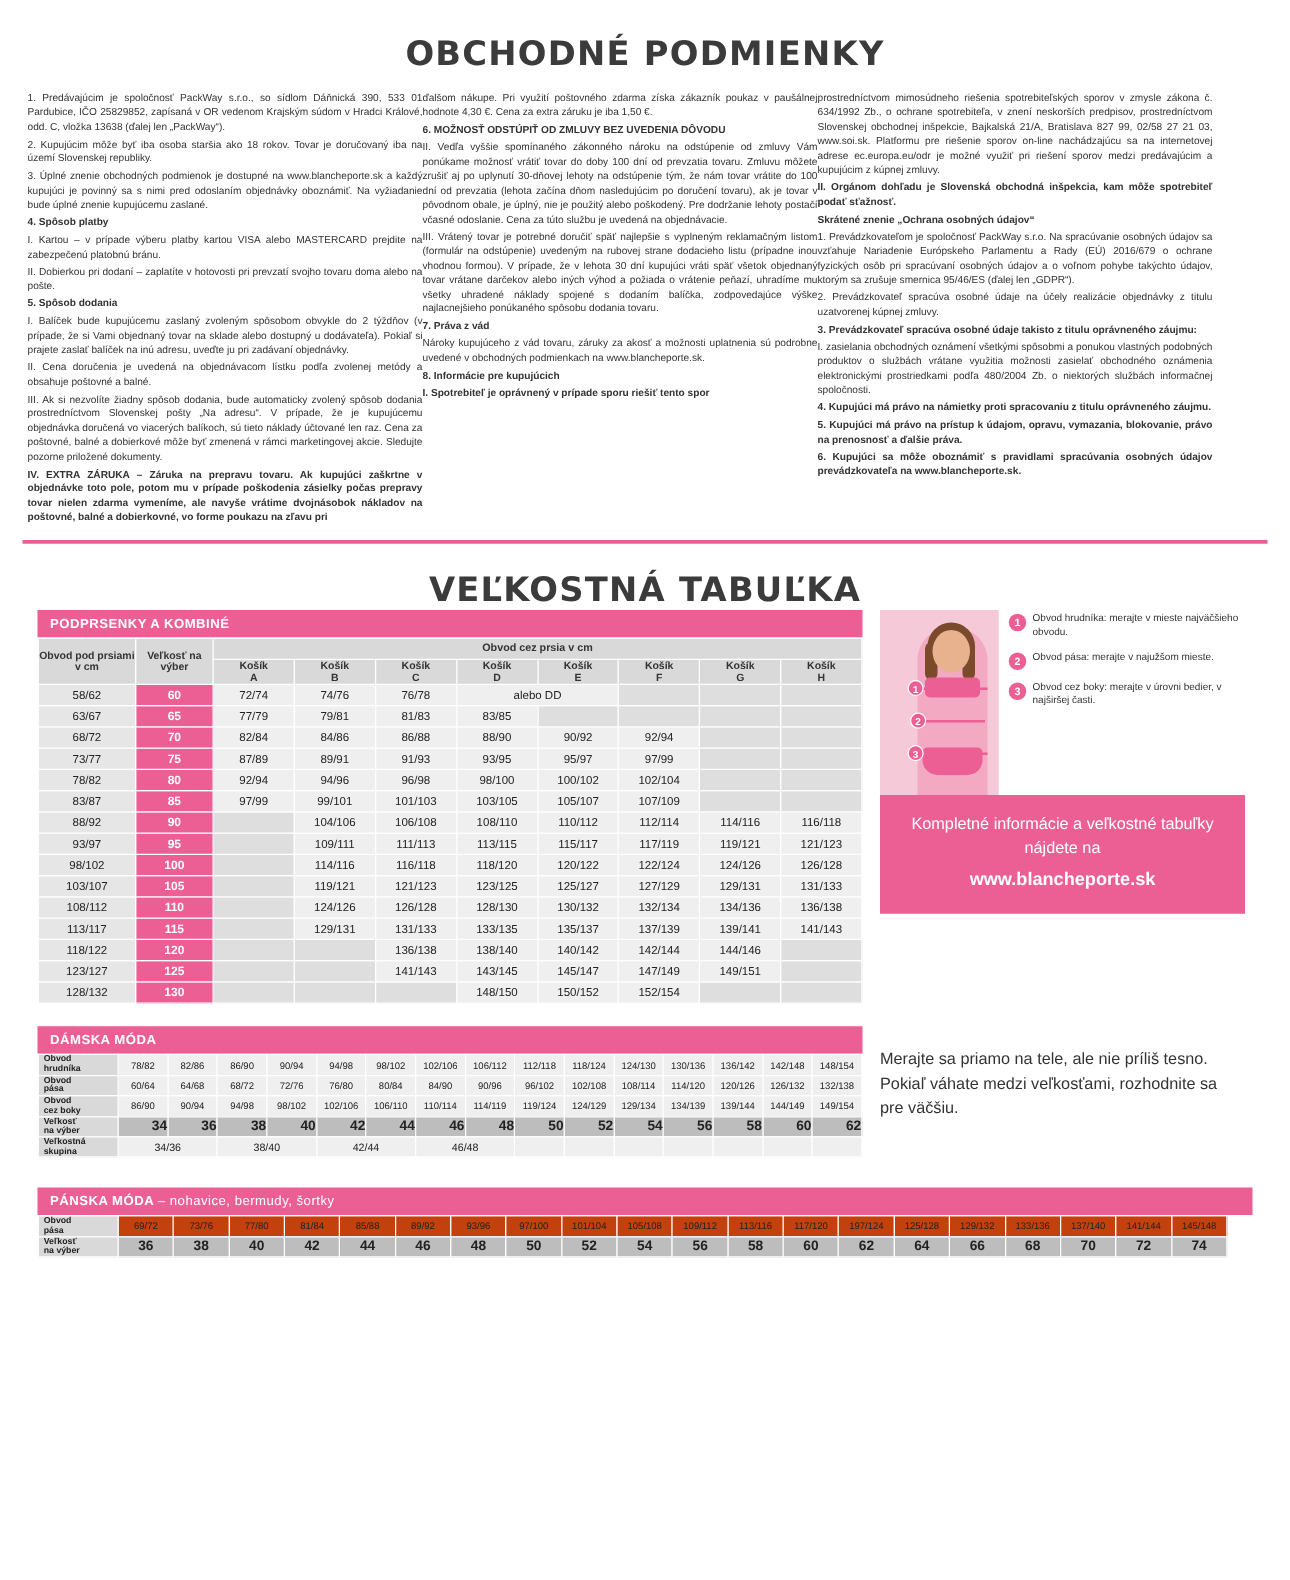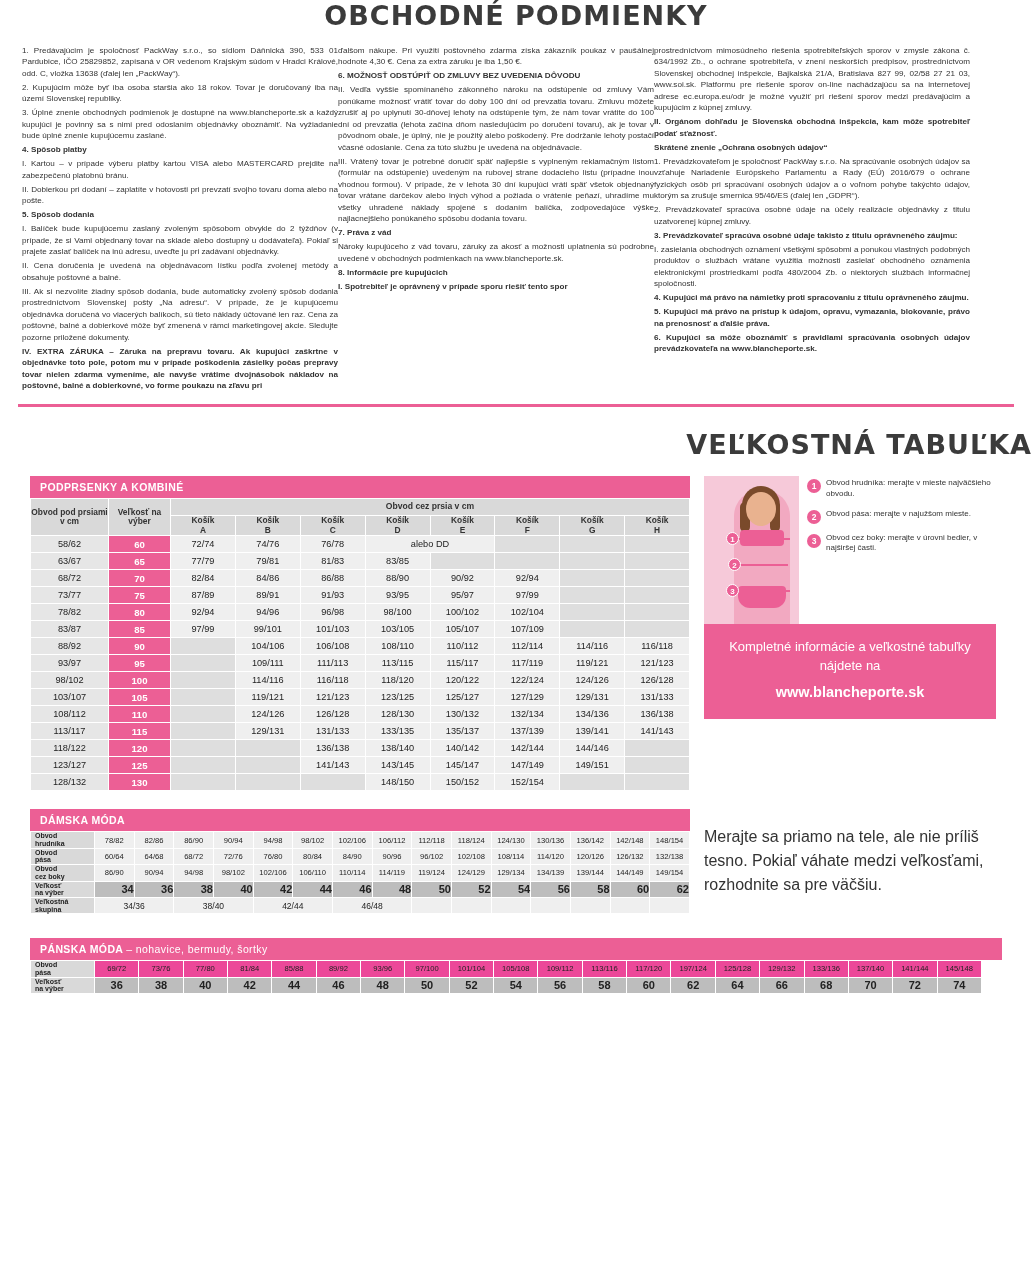--- a/index.html
+++ b/index.html
@@ -16,20 +16,21 @@
     position:absolute; left:0; top:0; width:1032px; height:1264px;
     background:#fff;
   }
   
   .terms-title {
     text-align:center;
     font-size:27px;
     font-weight:bold;
     letter-spacing:1px;
     color:#3b3b3b;
+    padding-top:28px;
     padding-bottom:14px;
     font-family:"DejaVu Sans", sans-serif;
   }
   .terms-cols {
     display:flex;
     padding: 0 22px 0 22px;
   }
   .terms-col {
     width:316px;
     font-size:8.1px;
@@ -37,27 +38,26 @@
     text-align:justify;
     color:#333;
   }
   .terms-col p { margin:0 0 2.5px 0; }
   .terms-col .hd { font-weight:bold; }
   .pink-rule {
     height:3px; background:#ec5f95; margin:10px 18px 0 18px;
   }
   
   .sizes-title {
-    text-align:right;
+    text-align:center;
     font-size:27px;
     font-weight:bold;
     letter-spacing:1px;
     color:#3b3b3b;
     padding-top:22px;
-    padding-bottom:16px;
     font-family:"DejaVu Sans", sans-serif;
   }
   .sizes-wrap { padding: 0 30px; }
   .block-hdr {
     background:#ec5f95; color:#fff;
     font-size:10.5px; font-weight:bold;
     padding:5px 10px;
     letter-spacing:.4px;
   }
   .block-hdr .sub { font-weight:normal; }
@@ -164,33 +164,33 @@
     border:1px solid #fff; text-align:center; height:16px; padding:0;
   }
   table.ladies td.rowhdr {
     background:#d9d9d9; font-weight:bold; font-size:7px; text-align:left;
     padding-left:4px; line-height:1.1;
   }
   table.ladies td.val { background:#efefef; }
   table.ladies td.pink { background:#bdbdbd; font-weight:bold; font-size:11px;text-align:right; }
   table.ladies td.grp { background:#efefef; font-size:8.5px; }
   .ladies-note {
-    width:292px; font-size:16px; line-height:1.5; color:#333; padding-top:16px;
+    width:292px; font-size:13px; line-height:1.5; color:#333; padding-top:16px;
   }
   
   .mens-wrap { margin-top:24px; }
   table.mens { width:952px; font-size:7.6px; table-layout:fixed; }
   table.mens th, table.mens td {
     border:1px solid #fff; text-align:center; height:16px; padding:0;
   }
   table.mens td.rowhdr {
     background:#d9d9d9; font-weight:bold; font-size:7px; text-align:left;
     padding-left:4px; line-height:1.1;
   }
-  table.mens td.val { background:#ec4899; }
+  table.mens td.val { background:#c2410c; }
   table.mens td.pink { background:#bdbdbd; font-weight:bold; font-size:11px; }
 </style>
 </head>
 <body>
 
 <div class="page">
 
   <div class="terms-title">OBCHODNÉ PODMIENKY</div>
 
   <div class="terms-cols">

